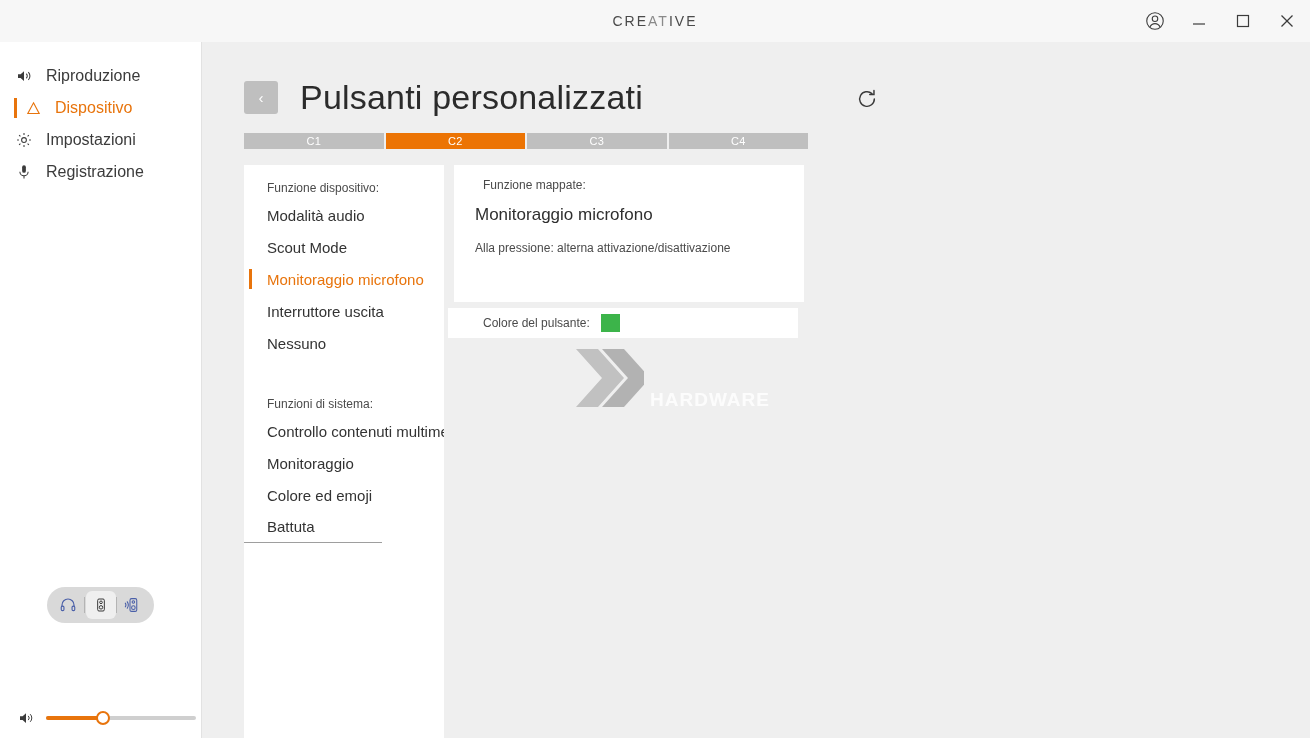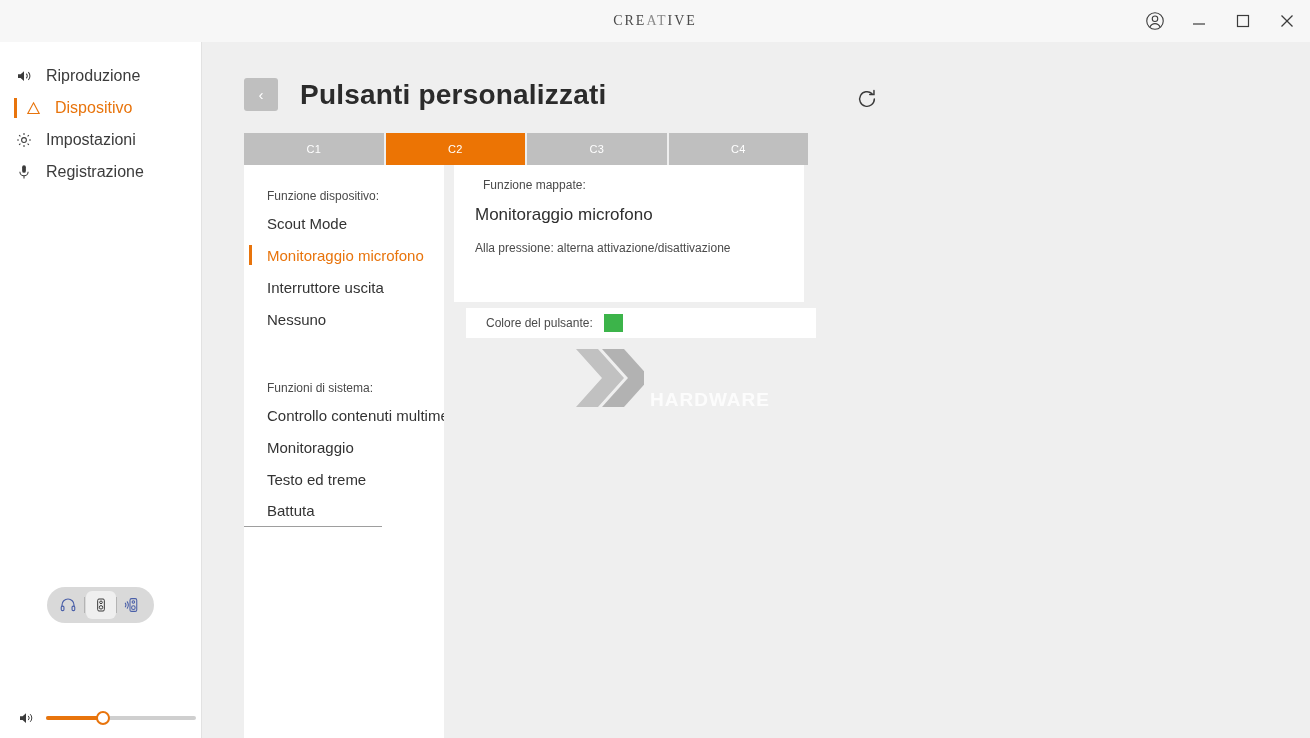--- a/index.html
+++ b/index.html
@@ -21,21 +21,21 @@
     position: absolute;
     left: 0; top: 0;
     width: 1310px; height: 42px;
     background: #f7f7f7;
     border-bottom: 1px solid #e2e2e2;
     display: flex;
     align-items: center;
     justify-content: center;
   }
   .brand {
-    font-family: Liberation Serif, serif;
+    font-family: Liberation Sans, sans-serif;
     font-size: 14px;
     letter-spacing: 2px;
     color: #4a4a4a;
     font-weight: 400;
   }
   .brand .accent { color: #8a8a8a; }
   .win-controls {
     position: absolute;
     right: 8px; top: 0;
     height: 42px;
@@ -176,41 +176,41 @@
     width: 34px; height: 33px;
     background: #bfbfbf;
     border: none;
     border-radius: 3px;
     color: #ffffff;
     font-size: 15px;
     display: flex; align-items: center; justify-content: center;
     cursor: default;
   }
   .page-title {
-    font-size: 28px;
-    font-weight: bold;
+    font-size: 34px;
+    font-weight: normal;
     color: #2b2b2b;
     letter-spacing: 0.2px;
   }
   .reset-btn {
     position: absolute;
     left: 648px; top: 40px;
     width: 34px; height: 34px;
     display: flex; align-items: center; justify-content: center;
     color: #3a3a3a;
     cursor: default;
     background: none;
     border: none;
   }
 
   
   .tabs {
     position: absolute;
     left: 42px; top: 91px;
-    width: 564px; height: 32px;
+    width: 564px; height: 16px;
     display: flex;
     gap: 2px;
   }
   .tab {
     flex: 1;
     background: #bfbfbf;
     color: #ffffff;
     font-size: 11px;
     display: flex; align-items: center; justify-content: center;
     cursor: default;
@@ -221,21 +221,21 @@
   
   .fn-panel {
     position: absolute;
     left: 42px; top: 123px;
     width: 200px; height: 591px;
     background: #ffffff;
   }
   .fn-group-label {
     font-size: 12px;
     color: #4a4a4a;
-    padding: 24px 0 4px 23px;
+    padding: 16px 0 4px 23px;
   }
   .fn-item {
     position: relative;
     height: 32px;
     display: flex;
     align-items: center;
     padding-left: 23px;
     font-size: 15px;
     color: #333333;
     white-space: nowrap;
@@ -275,26 +275,26 @@
     padding: 13px 0 0 21px;
   }
   .map-card .map-desc {
     font-size: 12px;
     color: #4a4a4a;
     padding: 16px 0 0 21px;
   }
 
   .color-card {
     position: absolute;
-    left: 264px; top: 266px;
+    left: 246px; top: 266px;
     width: 350px; height: 30px;
     background: #ffffff;
     display: flex;
     align-items: center;
-    padding-left: 20px;
+    padding-left: 35px;
     box-sizing: border-box;
     gap: 11px;
   }
   .color-card .color-label {
     font-size: 12px;
     color: #4a4a4a;
   }
   .color-swatch {
     width: 19px; height: 18px;
     background: #3cb44a;
@@ -470,31 +470,32 @@
 
   <div class="tabs">
     <div class="tab">C1</div>
     <div class="tab active">C2</div>
     <div class="tab">C3</div>
     <div class="tab">C4</div>
   </div>
 
   <div class="fn-panel">
     <div class="fn-group-label">Funzione dispositivo:</div>
+    <div class="fn-item">Modalità audio</div>
     <div class="fn-item">Scout Mode</div>
     <div class="fn-item selected">Monitoraggio microfono</div>
     <div class="fn-item">Interruttore uscita</div>
     <div class="fn-item">Nessuno</div>
 
     <div class="fn-spacer"></div>
 
     <div class="fn-group-label">Funzioni di sistema:</div>
     <div class="fn-item">Controllo contenuti multimediali</div>
     <div class="fn-item">Monitoraggio</div>
-    <div class="fn-item">Testo ed treme</div>
+    <div class="fn-item">Colore ed emoji</div>
     <div class="fn-item underlined">Battuta</div>
   </div>
 
   <div class="map-card">
     <div class="small-label">Funzione mappate:</div>
     <div class="map-name">Monitoraggio microfono</div>
     <div class="map-desc">Alla pressione: alterna attivazione/disattivazione</div>
   </div>
 
   <div class="color-card">

